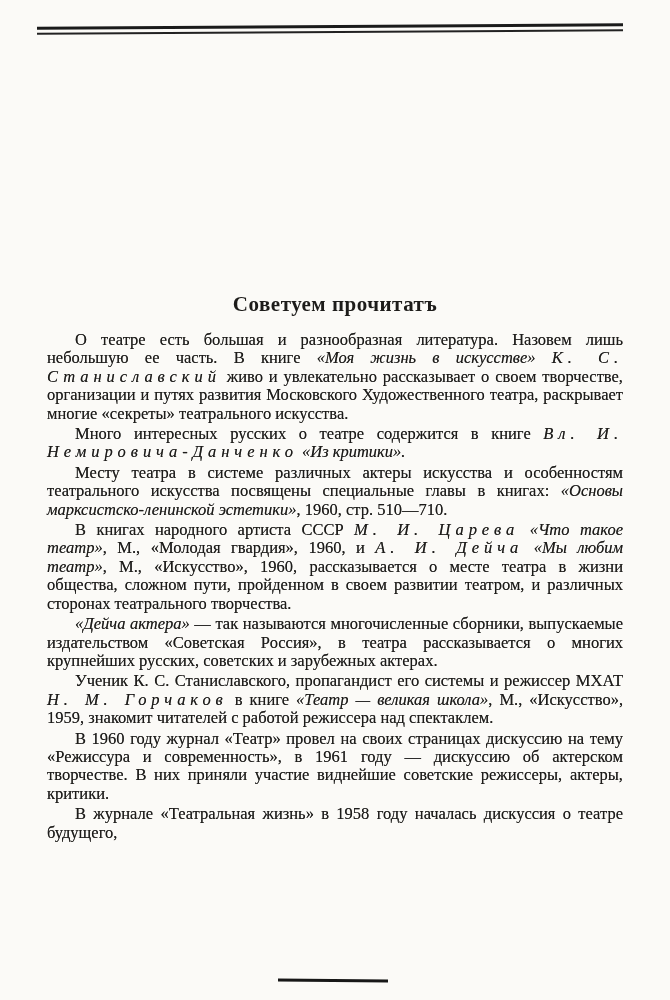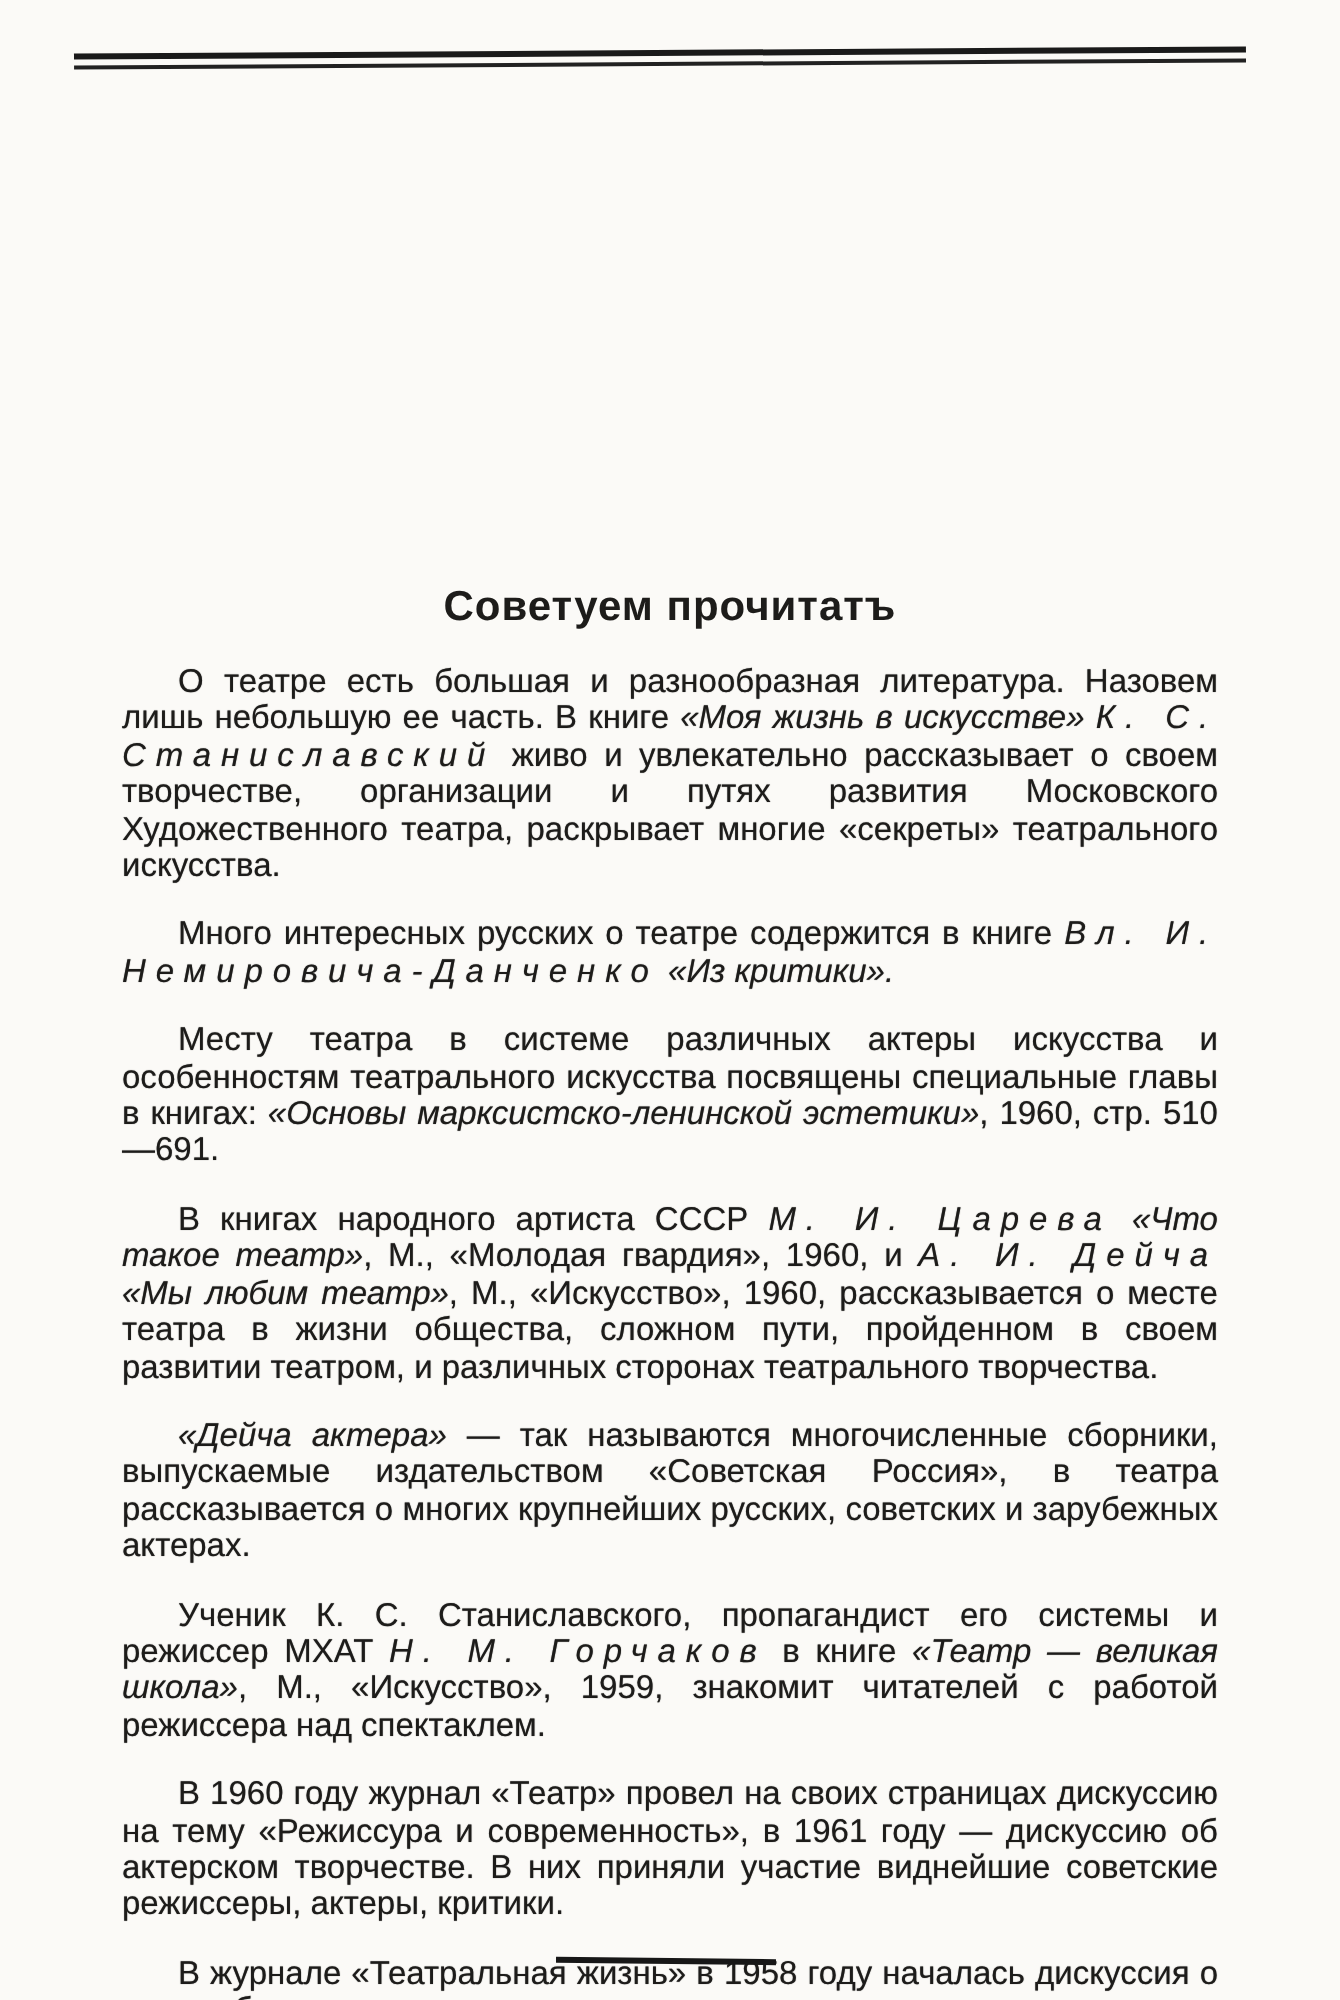--- a/index.html
+++ b/index.html
@@ -5,21 +5,21 @@
   html, body {
     margin: 0;
     padding: 0;
   }
   .page {
     position: relative;
     width: 670px;
     height: 1000px;
     background: var(--paper, #fbfaf7);
     color: var(--ink, #1d1c1a);
-    font-family: Liberation Sans, sans-serif;
+    font-family: Liberation Serif, serif;
     overflow: hidden;
   }
   
   .rule-top {
     position: absolute;
     left: 37px;
     top: 25px;
     width: 586px;
     transform: rotate(-0.35deg);
   }
@@ -43,21 +43,21 @@
   }
   .body-text {
     margin-top: 15px;
     padding: 0 45px;
     font-size: 16.5px;
     line-height: 18.4px;
     text-align: justify;
     text-shadow: 0 0 0.5px rgba(20,20,20,0.65);
   }
   .para {
-    margin: 16px;
+    margin: 2px;
     text-indent: 28px;
   }
   .s-n { font-style: normal; }
   .s-i { font-style: italic; }
   .s-is { font-style: italic; letter-spacing: 0.3em; }
   
   .rule-bottom {
     position: absolute;
     left: 278px;
     top: 979px;
@@ -75,21 +75,21 @@
   <div class="rule-top">
     <div class="line1"></div>
     <div class="line2"></div>
   </div>
 
   <h1 class="title">Советуем прочитатъ</h1>
 
   <div class="body-text">
       <p class="para"><span class="s-n">О театре есть большая и разнообразная литература. Назовем лишь небольшую ее часть. В книге </span><span class="s-i">«Моя жизнь в искусстве»</span><span class="s-n"> </span><span class="s-is">К. С. Станиславский</span><span class="s-n"> живо и увлекательно рассказывает о своем творчестве, организации и путях развития Московского Художественного театра, раскрывает многие «секреты» театрального искусства.</span></p>
       <p class="para"><span class="s-n">Много интересных русских о театре содержится в книге </span><span class="s-is">Вл. И. Немировича-Данченко</span><span class="s-n"> </span><span class="s-i">«Из критики».</span></p>
-      <p class="para"><span class="s-n">Месту театра в системе различных актеры искусства и особенностям театрального искусства посвящены специальные главы в книгах: </span><span class="s-i">«Основы марксистско-ленинской эстетики»</span><span class="s-n">, 1960, стр. 510—691.</span></p>
+      <p class="para"><span class="s-n">Месту театра в системе различных актеры искусства и особенностям театрального искусства посвящены специальные главы в книгах: </span><span class="s-i">«Основы марксистско-ленинской эстетики»</span><span class="s-n">, 1960, стр. 510—710.</span></p>
       <p class="para"><span class="s-n">В книгах народного артиста СССР </span><span class="s-is">М. И. Царева</span><span class="s-n"> </span><span class="s-i">«Что такое театр»</span><span class="s-n">, М., «Молодая гвардия», 1960, и </span><span class="s-is">А. И. Дейча</span><span class="s-n"> </span><span class="s-i">«Мы любим театр»</span><span class="s-n">, М., «Искусство», 1960, рассказывается о месте театра в жизни общества, сложном пути, пройденном в своем развитии театром, и различных сторонах театрального творчества.</span></p>
       <p class="para"><span class="s-i">«Дейча актера»</span><span class="s-n"> — так называются многочисленные сборники, выпускаемые издательством «Советская Россия», в театра рассказывается о многих крупнейших русских, советских и зарубежных актерах.</span></p>
       <p class="para"><span class="s-n">Ученик К. С. Станиславского, пропагандист его системы и режиссер МХАТ </span><span class="s-is">Н. М. Горчаков</span><span class="s-n"> в книге </span><span class="s-i">«Театр — великая школа»</span><span class="s-n">, М., «Искусство», 1959, знакомит читателей с работой режиссера над спектаклем.</span></p>
       <p class="para"><span class="s-n">В 1960 году журнал «Театр» провел на своих страницах дискуссию на тему «Режиссура и современность», в 1961 году — дискуссию об актерском творчестве. В них приняли участие виднейшие советские режиссеры, актеры, критики.</span></p>
       <p class="para"><span class="s-n">В журнале «Театральная жизнь» в 1958 году началась дискуссия о театре будущего,</span></p>
     </div>
 
   <div class="rule-bottom"></div>
 
 </div>

